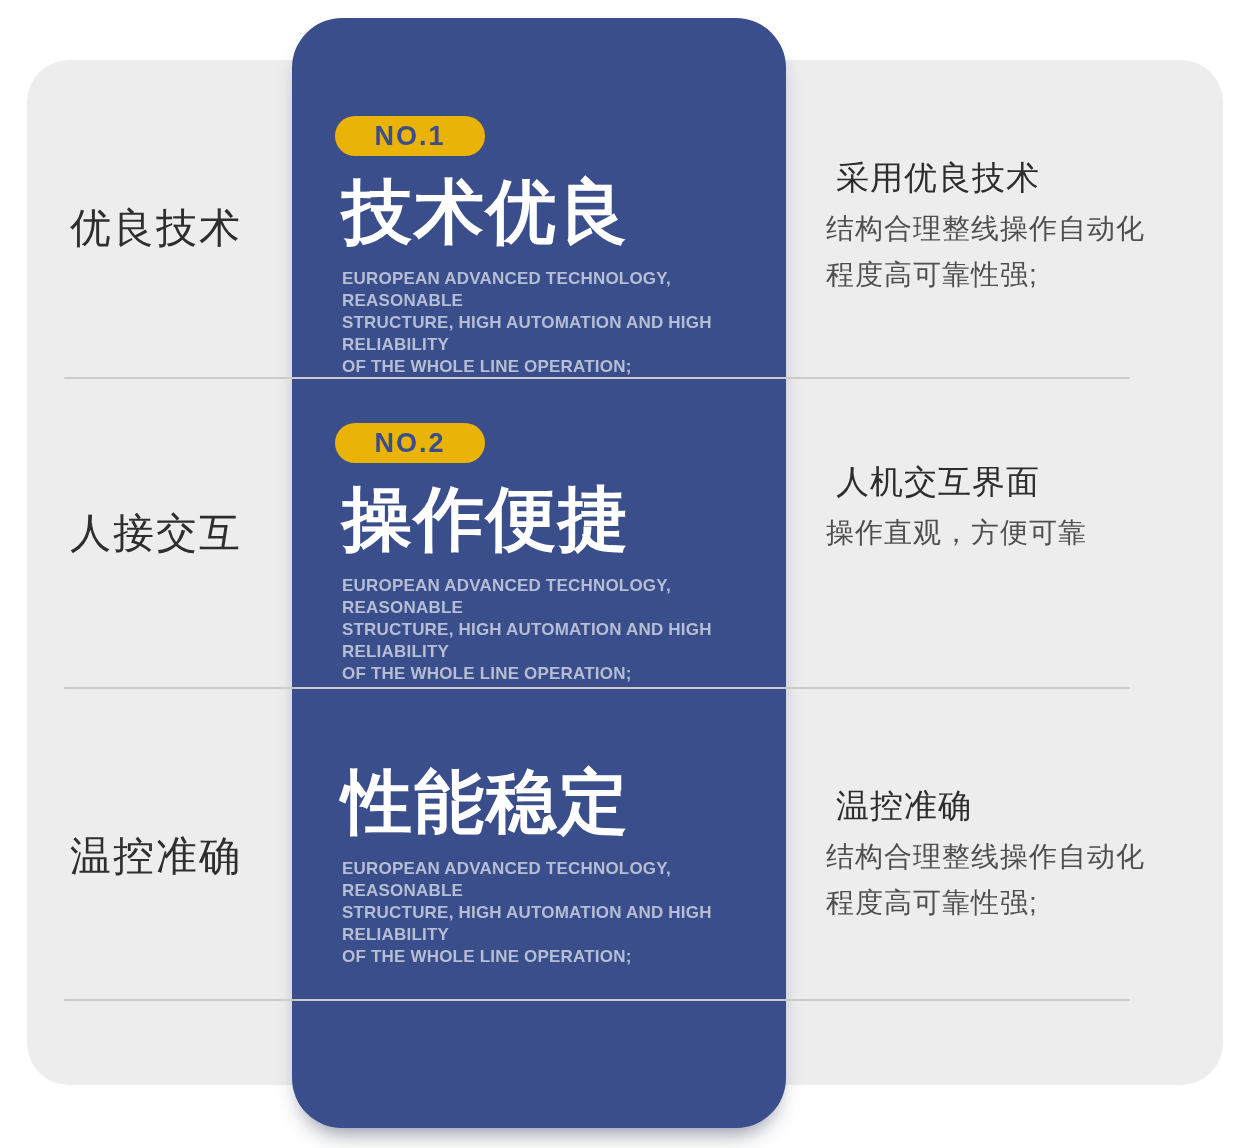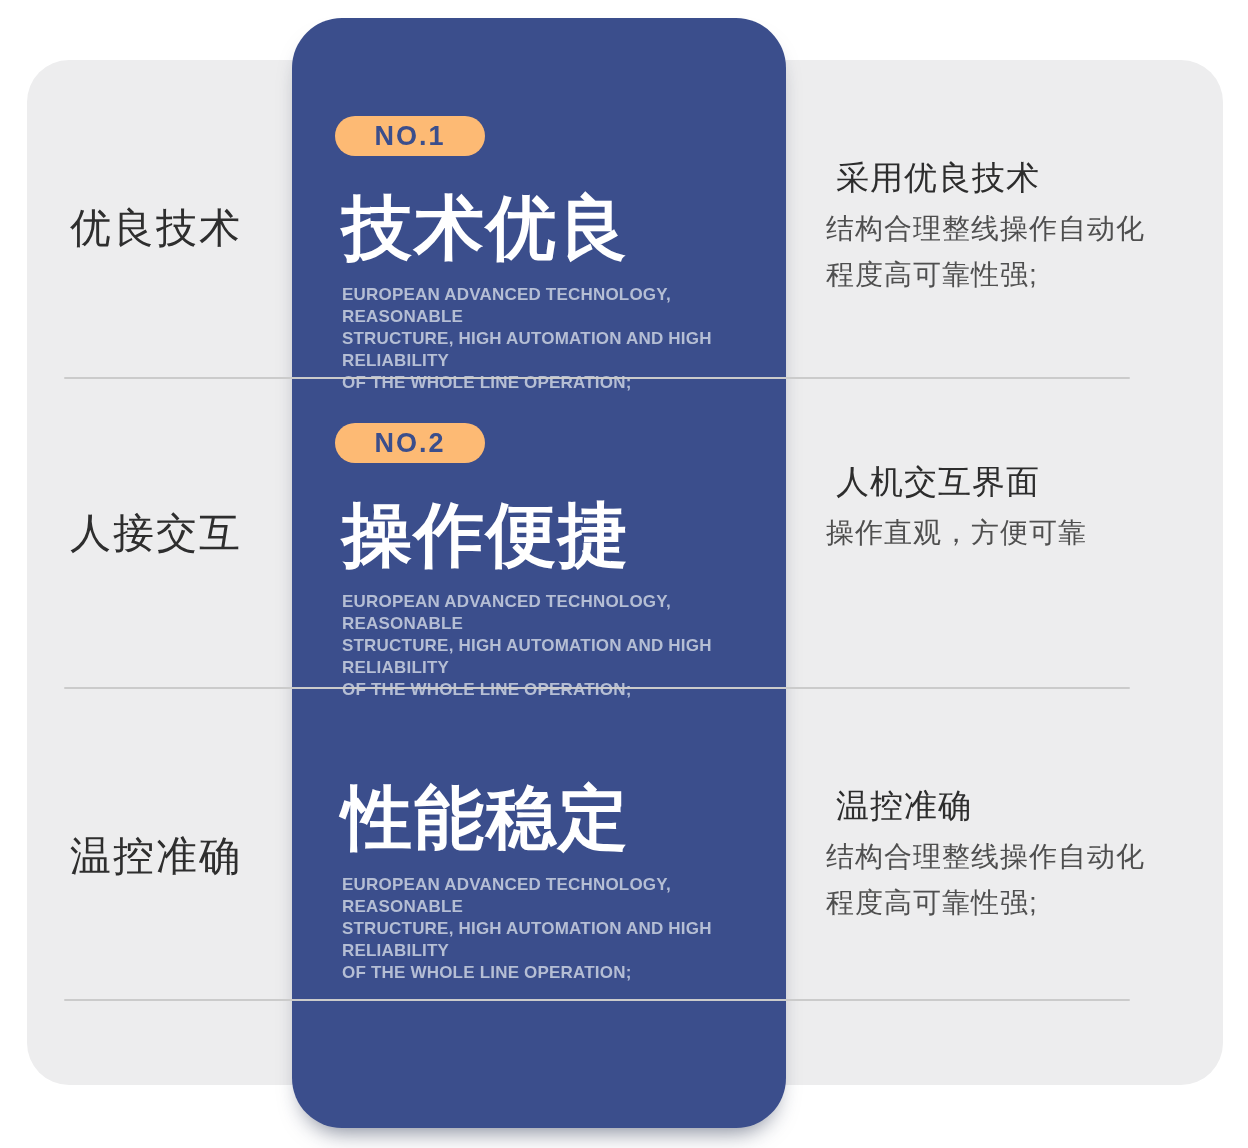--- a/index.html
+++ b/index.html
@@ -58,30 +58,30 @@
   .card-sec.s3 { top: 728px; }
 
   .badge {
     display: inline-block;
     min-width: 150px;
     height: 40px;
     line-height: 40px;
     margin-left: -7px;
     padding: 0 10px;
     box-sizing: border-box;
-    background: #fdba74;
+    background: #eab308;
     border-radius: 21px;
     color: #3B4E8C;
     font-size: 27px;
     font-weight: bold;
     letter-spacing: 2px;
     text-align: center;
   }
   .card-title {
-    margin-top: 36px;
+    margin-top: 20px;
     font-size: 70px;
     line-height: 72px;
     font-weight: 900;
     color: #ffffff;
     letter-spacing: 2px;
     white-space: nowrap;
   }
   .card-caption {
     margin-top: 20px;
     width: 440px;

